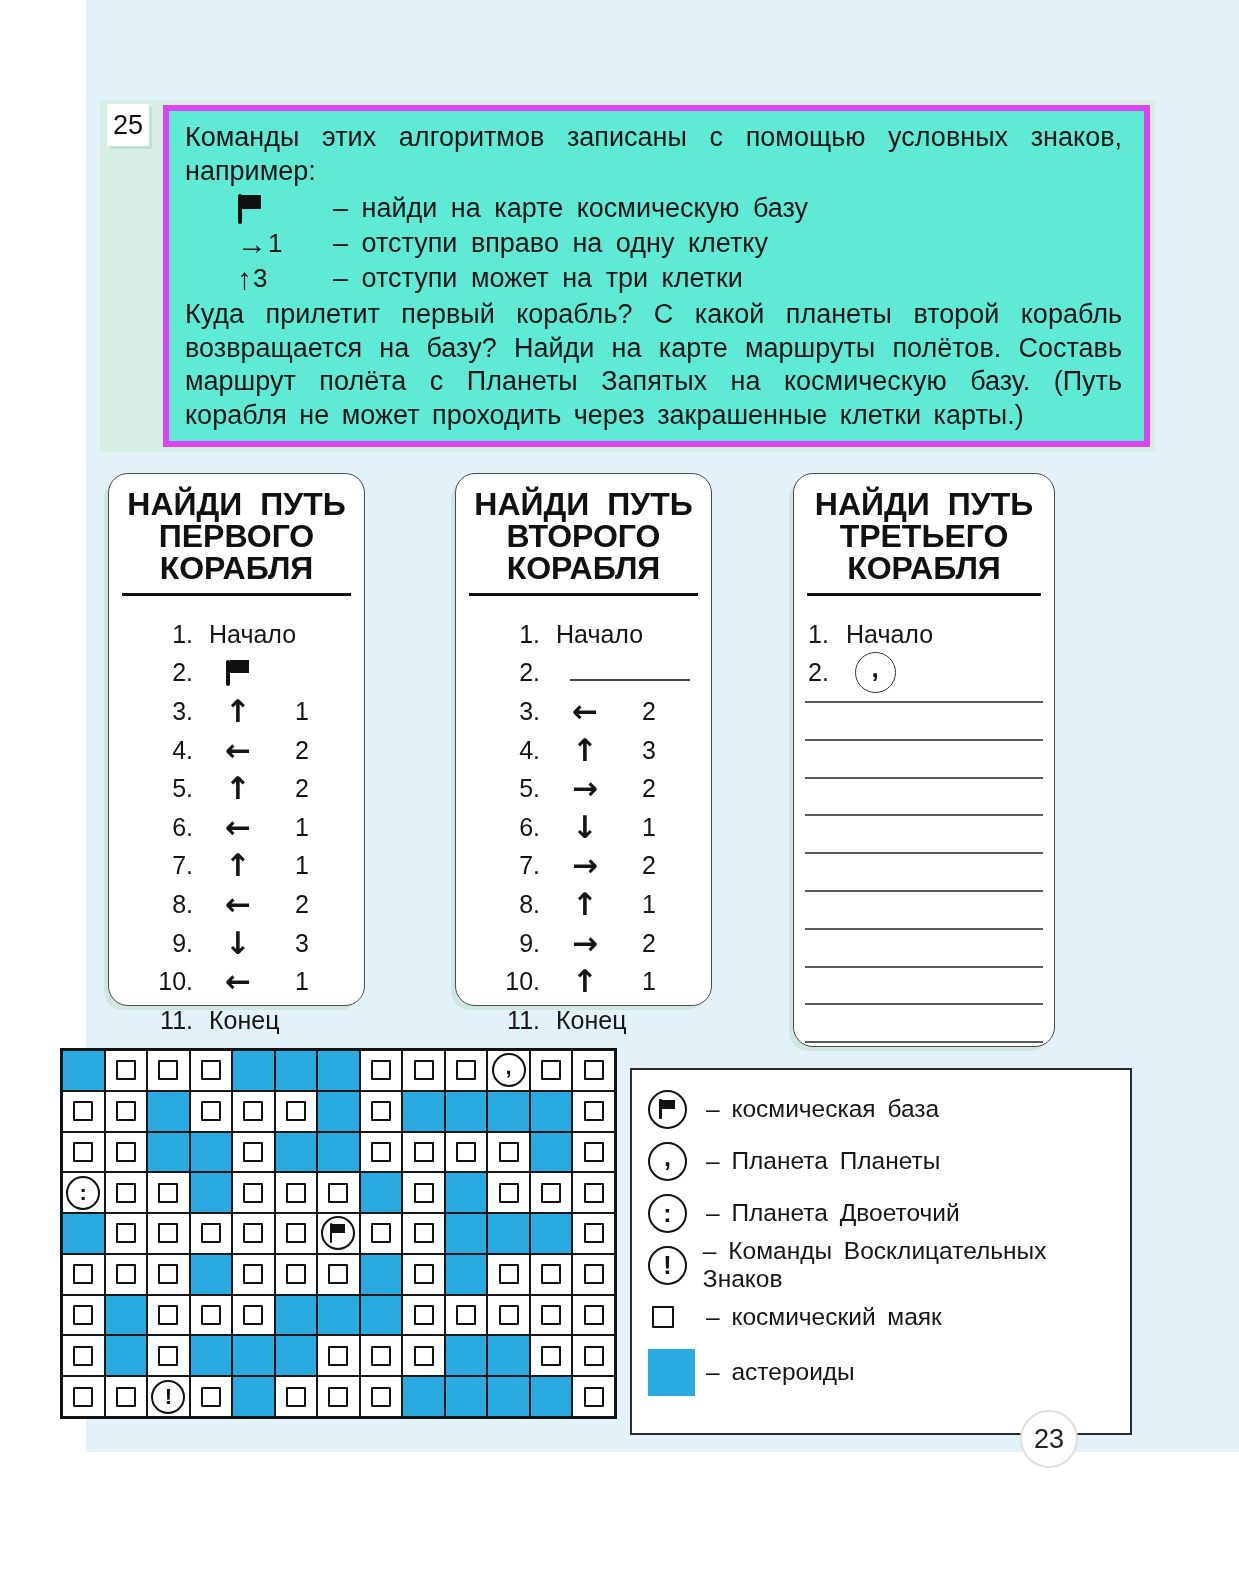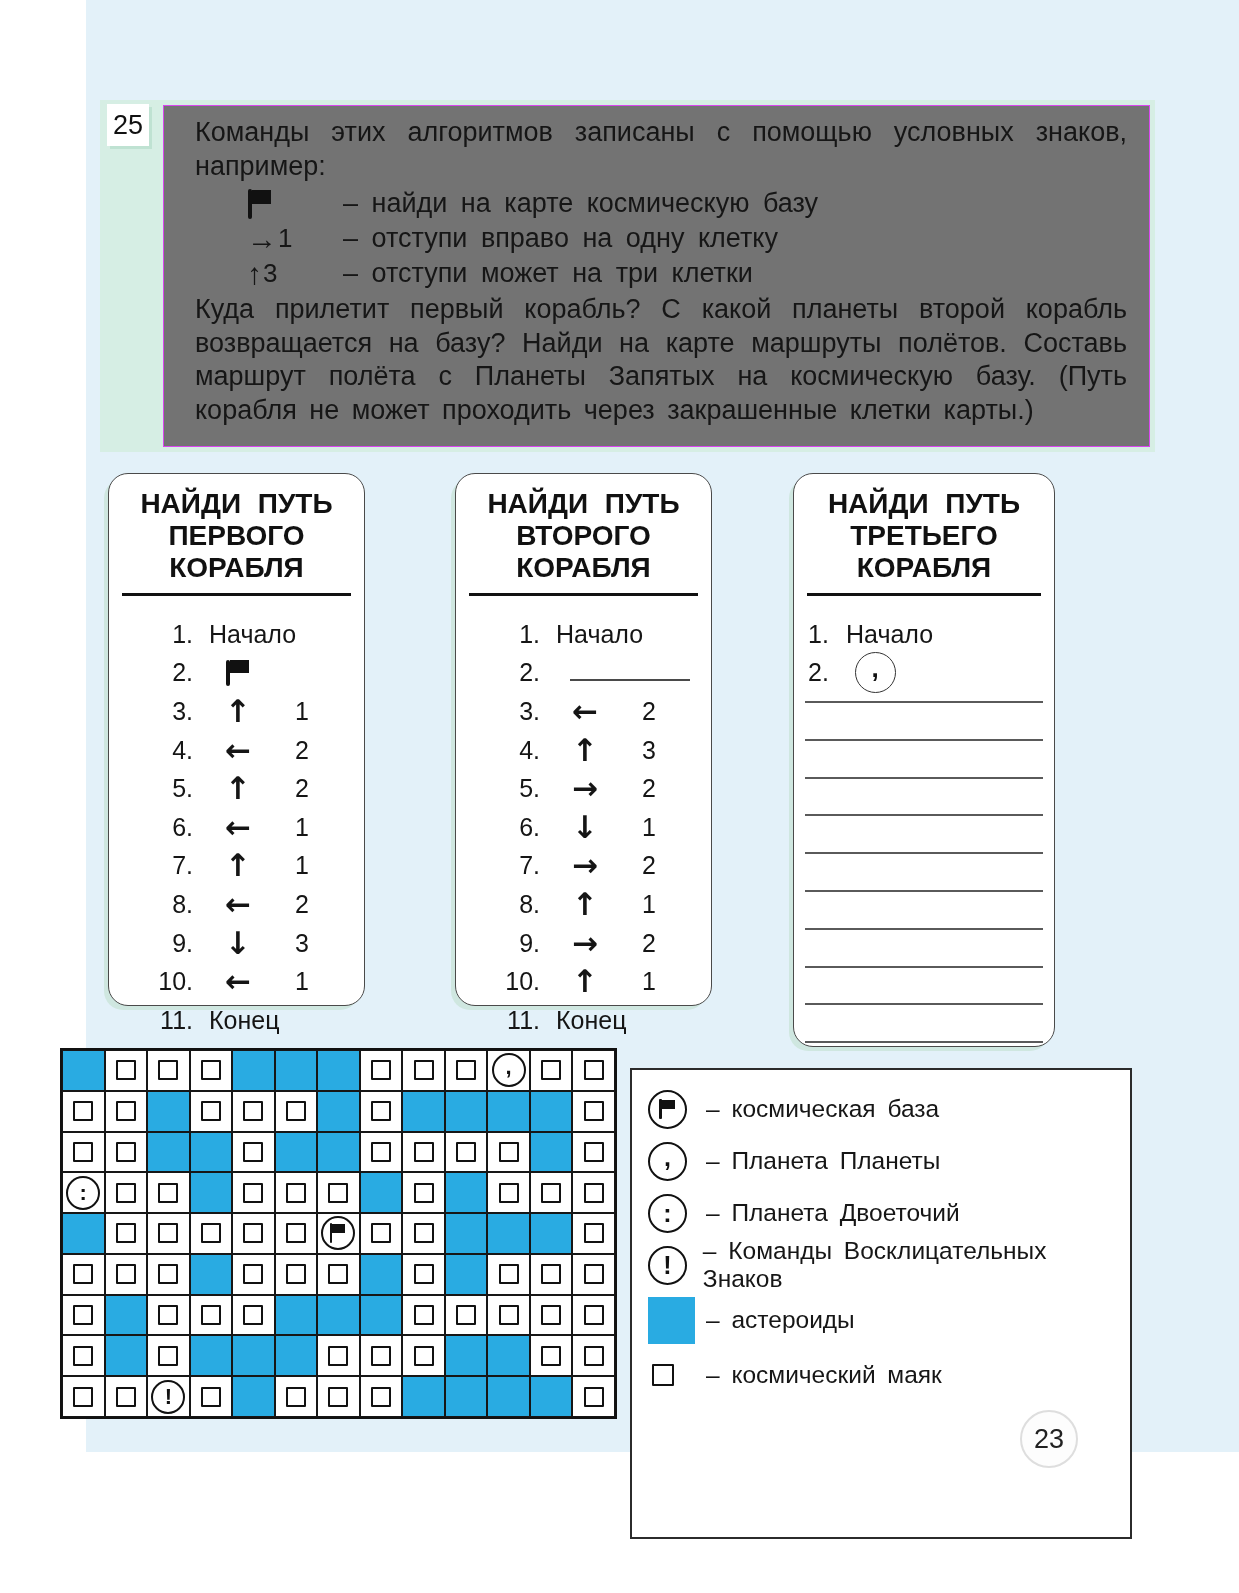--- a/index.html
+++ b/index.html
@@ -5,22 +5,22 @@
   html,body{margin:0;padding:0;}
   body{font-family:"Liberation Sans","DejaVu Sans",sans-serif;background:#ffffff;}
   .sheet{position:relative;width:1239px;height:1593px;background:#ffffff;overflow:hidden;}
   .bg-blue{position:absolute;left:86px;top:0;width:1153px;height:1452px;background:#e3f1f9;}
 
   
   .task-box{position:absolute;left:100px;top:100px;width:1055px;height:352px;background:#d6eee4;}
   .task-badge{position:absolute;left:7px;top:4px;width:42px;height:42px;background:#ffffff;
     box-shadow:3px 3px 0 #bfe2d2;display:flex;align-items:center;justify-content:center;
     font-size:27px;font-weight:normal;color:#111;z-index:2;}
-  .task-content{position:absolute;left:63px;top:5px;right:5px;bottom:5px;background:#737373;
-    border:1px solid #d946ef;padding:10px 22px 8px 31px;box-sizing:border-box;}
+  .task-content{position:absolute;left:63px;top:5px;right:5px;bottom:5px;background:#5eead4;
+    border:6px solid #d946ef;padding:10px 22px 8px 16px;box-sizing:border-box;}
   .task-text{margin:0;font-size:27px;line-height:33.5px;color:#161616;text-align:justify;word-spacing:5px;}
   .sym-rows{margin:3px 0 2px 0;}
   .sym-row{display:flex;align-items:center;height:35px;font-size:27px;color:#161616;}
   .sym-cell{width:96px;margin-left:52px;display:flex;align-items:center;justify-content:flex-start;}
   .sym-glyph{font-size:30px;font-weight:bold;line-height:1;}
   .sym-digit{font-size:26px;margin-left:1px;}
   .sym-text{word-spacing:6px;}
 
   
   .flag-icon{display:inline-block;position:relative;}
@@ -33,21 +33,21 @@
   .flag-xs{width:19px;height:20px;}
   .flag-xs::before{content:"";position:absolute;left:1px;top:0;width:2.5px;height:20px;background:#111;border-radius:1px;}
   .flag-xs::after{content:"";position:absolute;left:3.5px;top:1px;width:13px;height:9px;background:#111;}
 
   
   .card{position:absolute;background:#ffffff;border:1.7px solid #4a4a4a;border-radius:20px;
     box-shadow:-5px 5px 0 -1px #cfe7e0;box-sizing:border-box;}
   .card1{left:108px;top:473px;width:257px;height:533px;}
   .card2{left:455px;top:473px;width:257px;height:533px;}
   .card3{left:793px;top:473px;width:262px;height:574px;}
-  .card-title{margin-top:14px;text-align:center;font-size:28px;font-weight:bold;color:#111;
+  .card-title{margin-top:14px;text-align:center;font-size:32px;font-weight:bold;color:#111;
     line-height:32px;word-spacing:9px;}
   .card-rule{height:3px;background:#111;margin:9px 13px 0 13px;}
   .steps{margin-top:19px;padding-left:40px;}
   .card3 .steps{padding-left:14px;}
   .step{display:flex;align-items:center;height:38.6px;font-size:25px;color:#151515;}
   .step-num{width:44px;text-align:right;margin-right:16px;}
   .card3 .step-num{width:30px;text-align:left;margin-right:8px;}
   .step-sym{width:58px;display:flex;align-items:center;justify-content:center;}
   .arrow{font-family:"DejaVu Sans",sans-serif;font-size:31px;font-weight:bold;line-height:1;}
   .step-count{margin-left:28px;}
@@ -62,21 +62,21 @@
   
   .map{position:absolute;left:60px;top:1048px;width:557px;height:371px;border:2.5px solid #111;
     box-sizing:border-box;display:grid;grid-template-columns:repeat(13,1fr);grid-auto-rows:1fr;background:#fff;}
   .cell{border:1px solid #161616;display:flex;align-items:center;justify-content:center;background:#ffffff;}
   .cell.asteroid{background:#29abe2;}
   .beacon{width:16px;height:16px;border:2.6px solid #111;background:#fff;border-radius:1px;box-sizing:content-box;}
   .planet-map{width:34px;height:34px;border:2px solid #111;font-size:22px;}
   .planet-map.comma-glyph{padding-bottom:7px;}
 
   
-  .legend{position:absolute;left:630px;top:1068px;width:502px;height:471px;background:#ffffff;
+  .legend{position:absolute;left:630px;top:1068px;width:502px;height:367px;background:#ffffff;
     border:2px solid #2b2b2b;box-sizing:border-box;padding:13px 16px 0 16px;}
   .legend-row{display:flex;align-items:center;height:52px;}
   .legend-row.tall{height:58px;}
   .legend-icon{width:58px;display:flex;align-items:center;justify-content:flex-start;}
   .planet-legend{width:39px;height:39px;border:2px solid #111;font-size:25px;}
   .beacon-legend{width:18px;height:18px;border:2.6px solid #111;margin-left:4px;}
   .asteroid-swatch{width:47px;height:47px;background:#29abe2;display:inline-block;}
   .legend-label{font-size:24.5px;color:#161616;word-spacing:5px;}
 
   
@@ -607,29 +607,29 @@
             <span class="planet planet-legend">:</span>
           </span>
           <span class="legend-label">– Планета Двоеточий</span>
         </div>
         <div class="legend-row">
           <span class="legend-icon">
             <span class="planet planet-legend">!</span>
           </span>
           <span class="legend-label">– Команды Восклицательных Знаков</span>
         </div>
+        <div class="legend-row">
+          <span class="legend-icon">
+            <span class="beacon beacon-legend"></span>
+          </span>
+          <span class="legend-label">– космический маяк</span>
+        </div>
         <div class="legend-row tall">
           <span class="legend-icon">
             <span class="asteroid-swatch"></span>
           </span>
           <span class="legend-label">– астероиды</span>
         </div>
-        <div class="legend-row">
-          <span class="legend-icon">
-            <span class="beacon beacon-legend"></span>
-          </span>
-          <span class="legend-label">– космический маяк</span>
-        </div>
       </div>
   </div>
 
   <div class="page-num">23</div>
 </div>
 
 </body></html>

